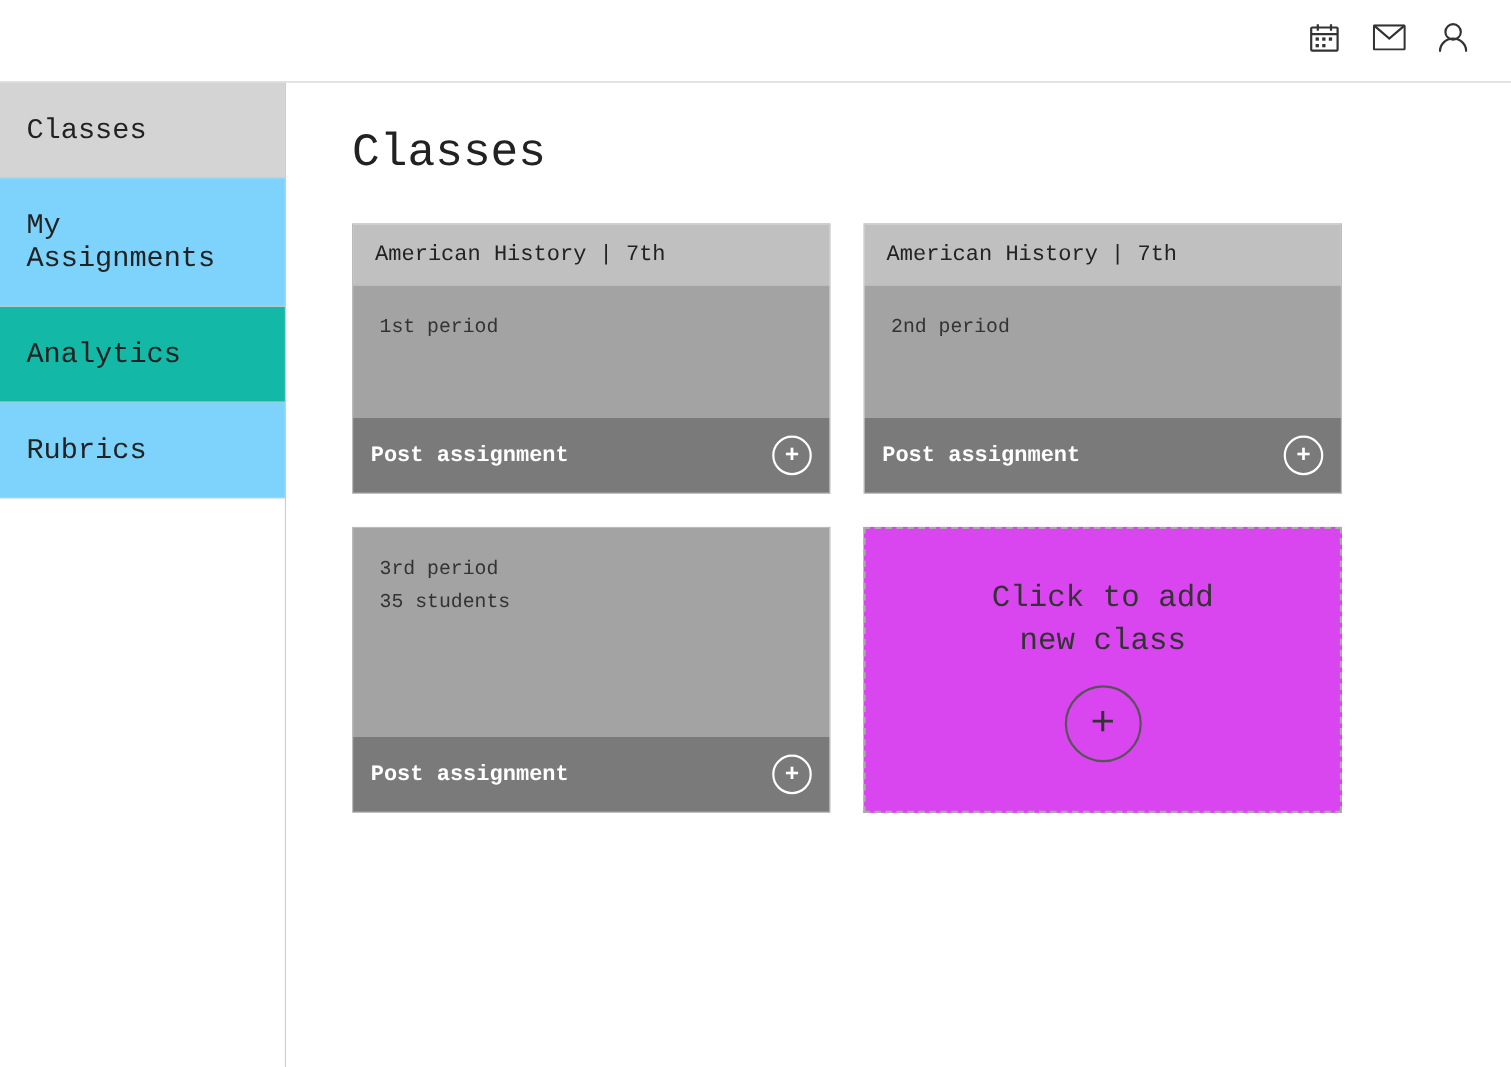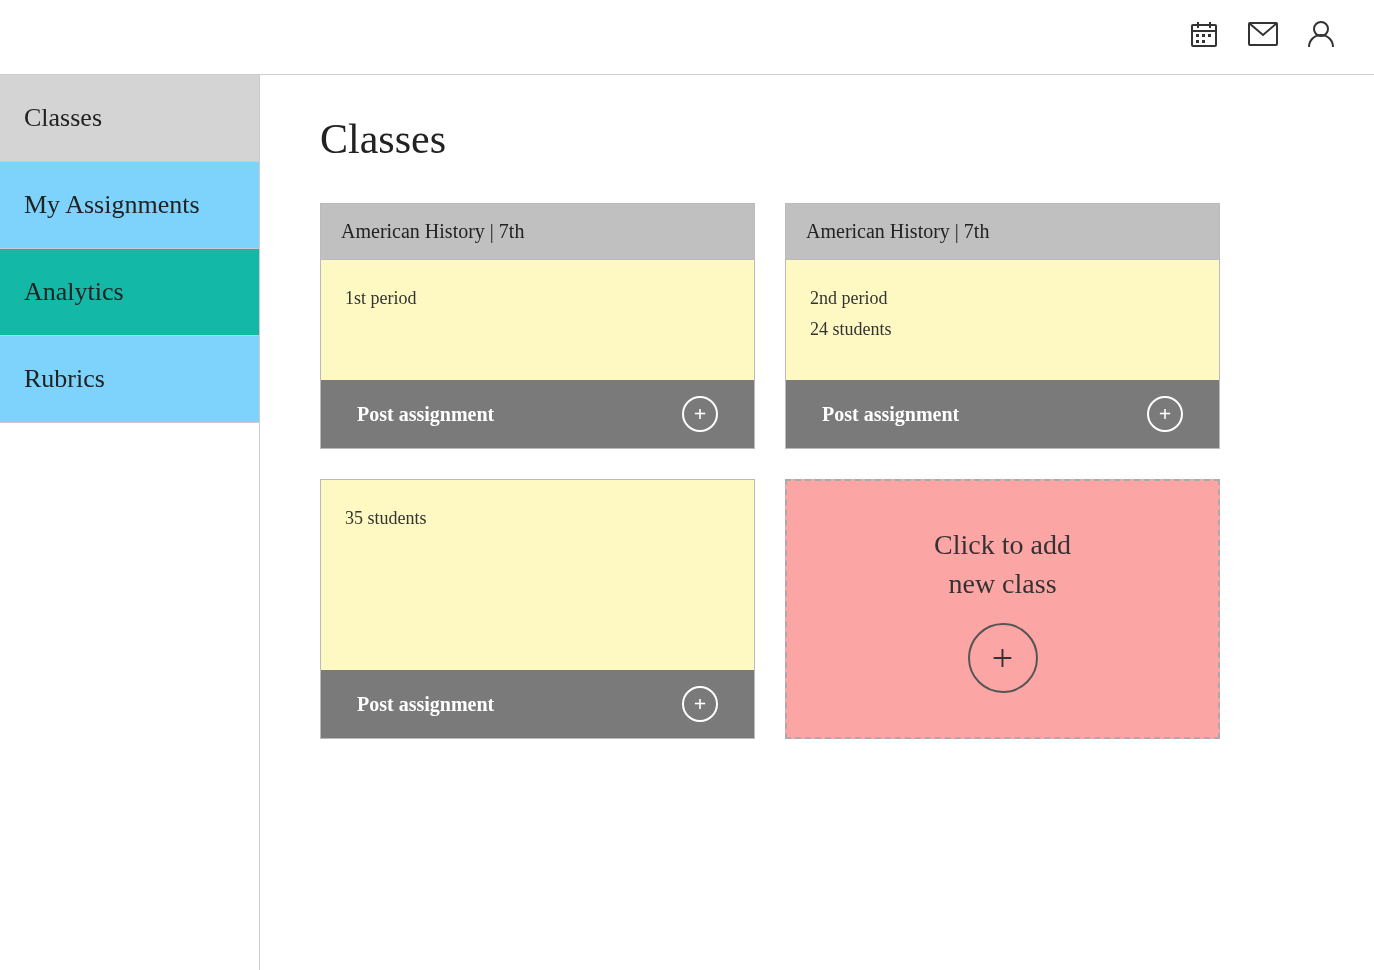--- a/index.html
+++ b/index.html
@@ -18,20 +18,21 @@
     .header-icon {
       font-size: 26px;
       color: #333;
       cursor: pointer;
     }
 
     
     .layout {
       display: flex;
       min-height: 895px;
+      font-family: Liberation Mono, monospace;
     }
 
     
     .sidebar {
       width: 260px;
       border-right: 1px solid #ccc;
       flex-shrink: 0;
     }
     .sidebar-item {
       padding: 28px 24px;
@@ -73,33 +74,33 @@
       flex-direction: column;
     }
     .card-header {
       background: #c0c0c0;
       padding: 16px 20px;
       font-size: 20px;
       color: #222;
       border-bottom: 1px solid #bbb;
     }
     .card-body {
-      background: #fef9c3;
+      background: #a3a3a3;
       padding: 28px 24px;
       flex: 1;
       min-height: 120px;
     }
     .card-body-text {
       font-size: 18px;
       color: #333;
       margin-bottom: 10px;
     }
     .card-footer {
       background: #7a7a7a;
-      padding: 16px 36px;
+      padding: 16px 16px;
       display: flex;
       align-items: center;
       justify-content: space-between;
       cursor: pointer;
     }
     .card-footer-label {
       color: #fff;
       font-size: 20px;
       font-weight: bold;
     }
@@ -112,21 +113,21 @@
       align-items: center;
       justify-content: center;
       color: #fff;
       font-size: 22px;
       font-weight: bold;
     }
 
     
     .add-card {
       border: 2px dashed #aaa;
-      background: #fca5a5;
+      background: #d946ef;
       display: flex;
       flex-direction: column;
       align-items: center;
       justify-content: center;
       min-height: 260px;
       cursor: pointer;
       gap: 20px;
     }
     .add-card-text {
       font-size: 28px;
@@ -212,30 +213,30 @@
           <div class="post-icon">+</div>
         </div>
       </div>
 
       <div class="class-card">
         <div class="card-header">
           <span>American History | 7th</span>
         </div>
         <div class="card-body">
           <div class="card-body-text">2nd period</div>
-          <div class="card-body-text">24 students</div>
         </div>
         <div class="card-footer">
           <span class="card-footer-label">Post assignment</span>
           <div class="post-icon">+</div>
         </div>
       </div>
 
       <div class="class-card">
         <div class="card-body">
+          <div class="card-body-text">3rd period</div>
           <div class="card-body-text">35 students</div>
         </div>
         <div class="card-footer">
           <span class="card-footer-label">Post assignment</span>
           <div class="post-icon">+</div>
         </div>
       </div>
 
       <div class="add-card">
         <div class="add-card-text">Click to add<br>new class</div>

